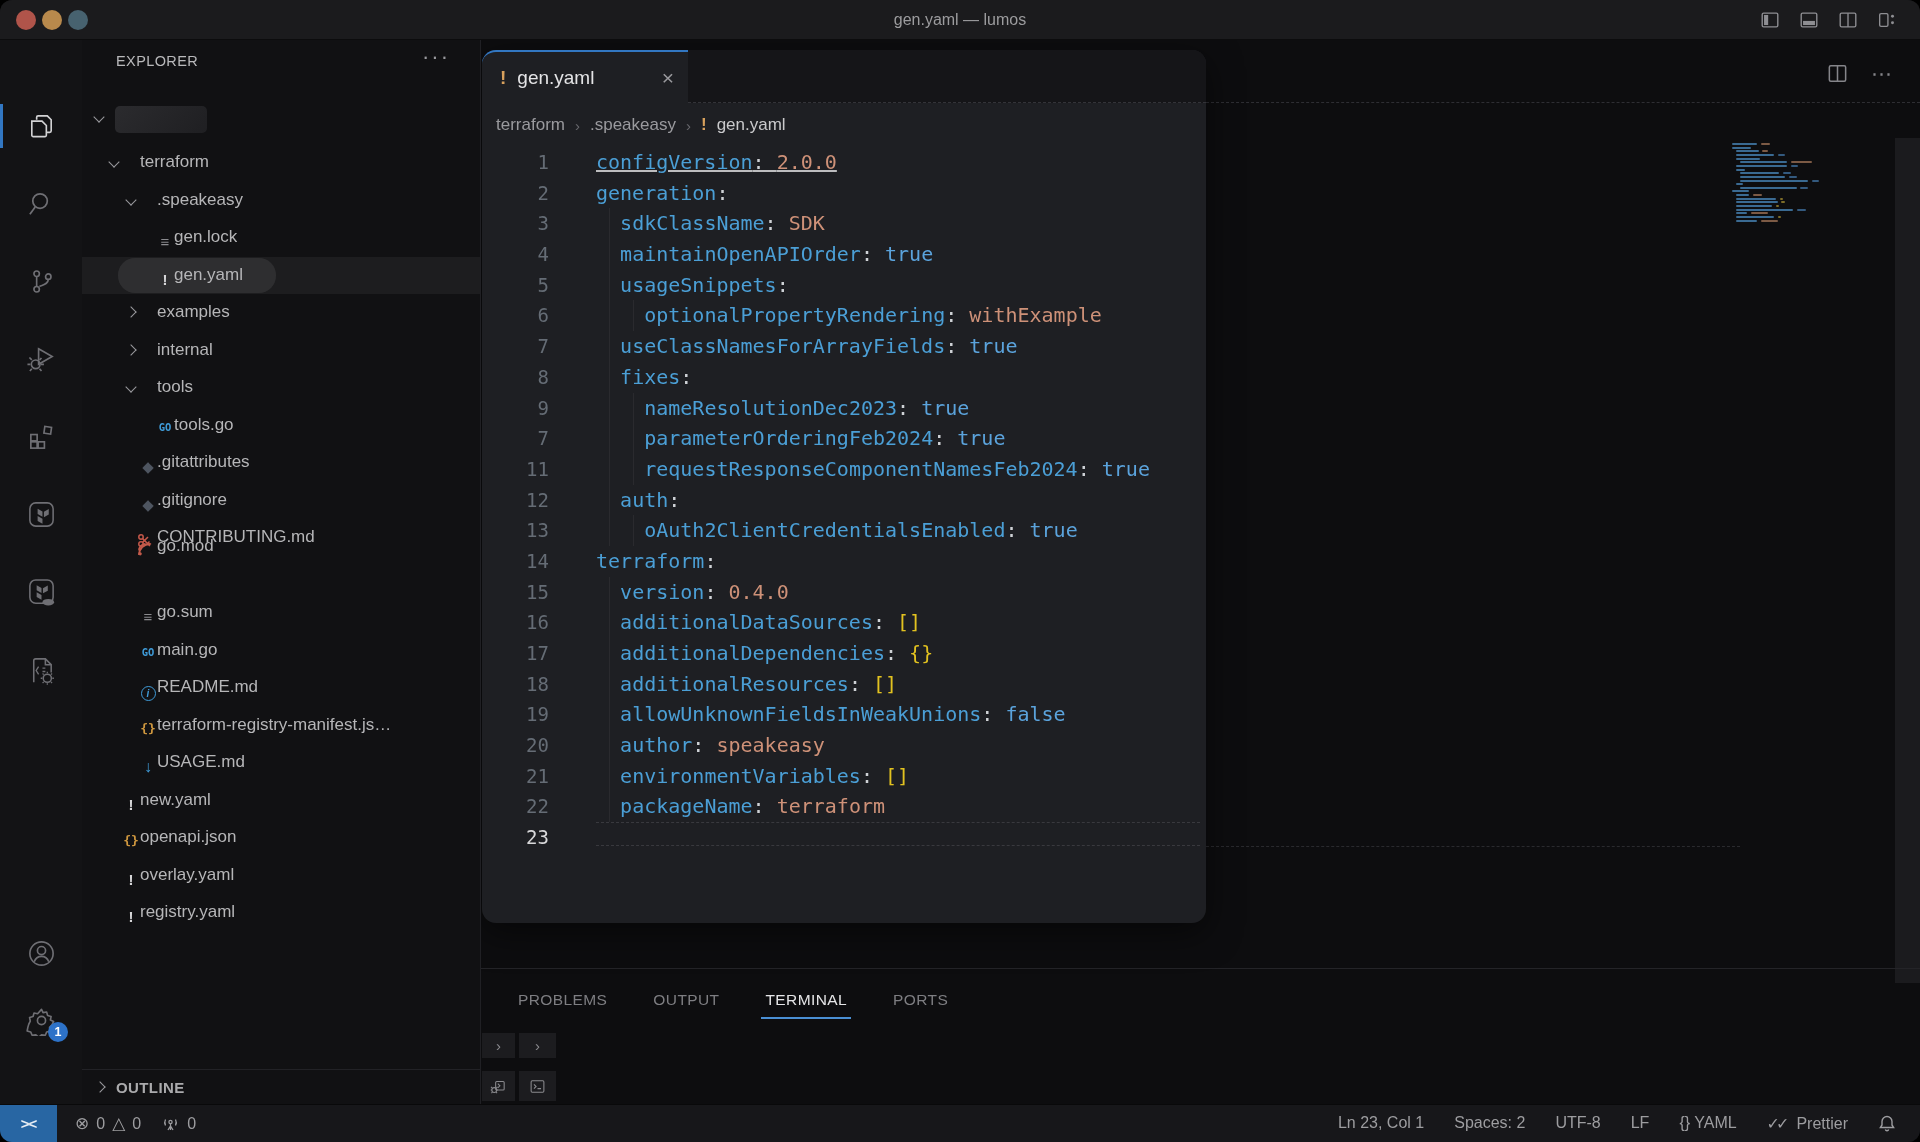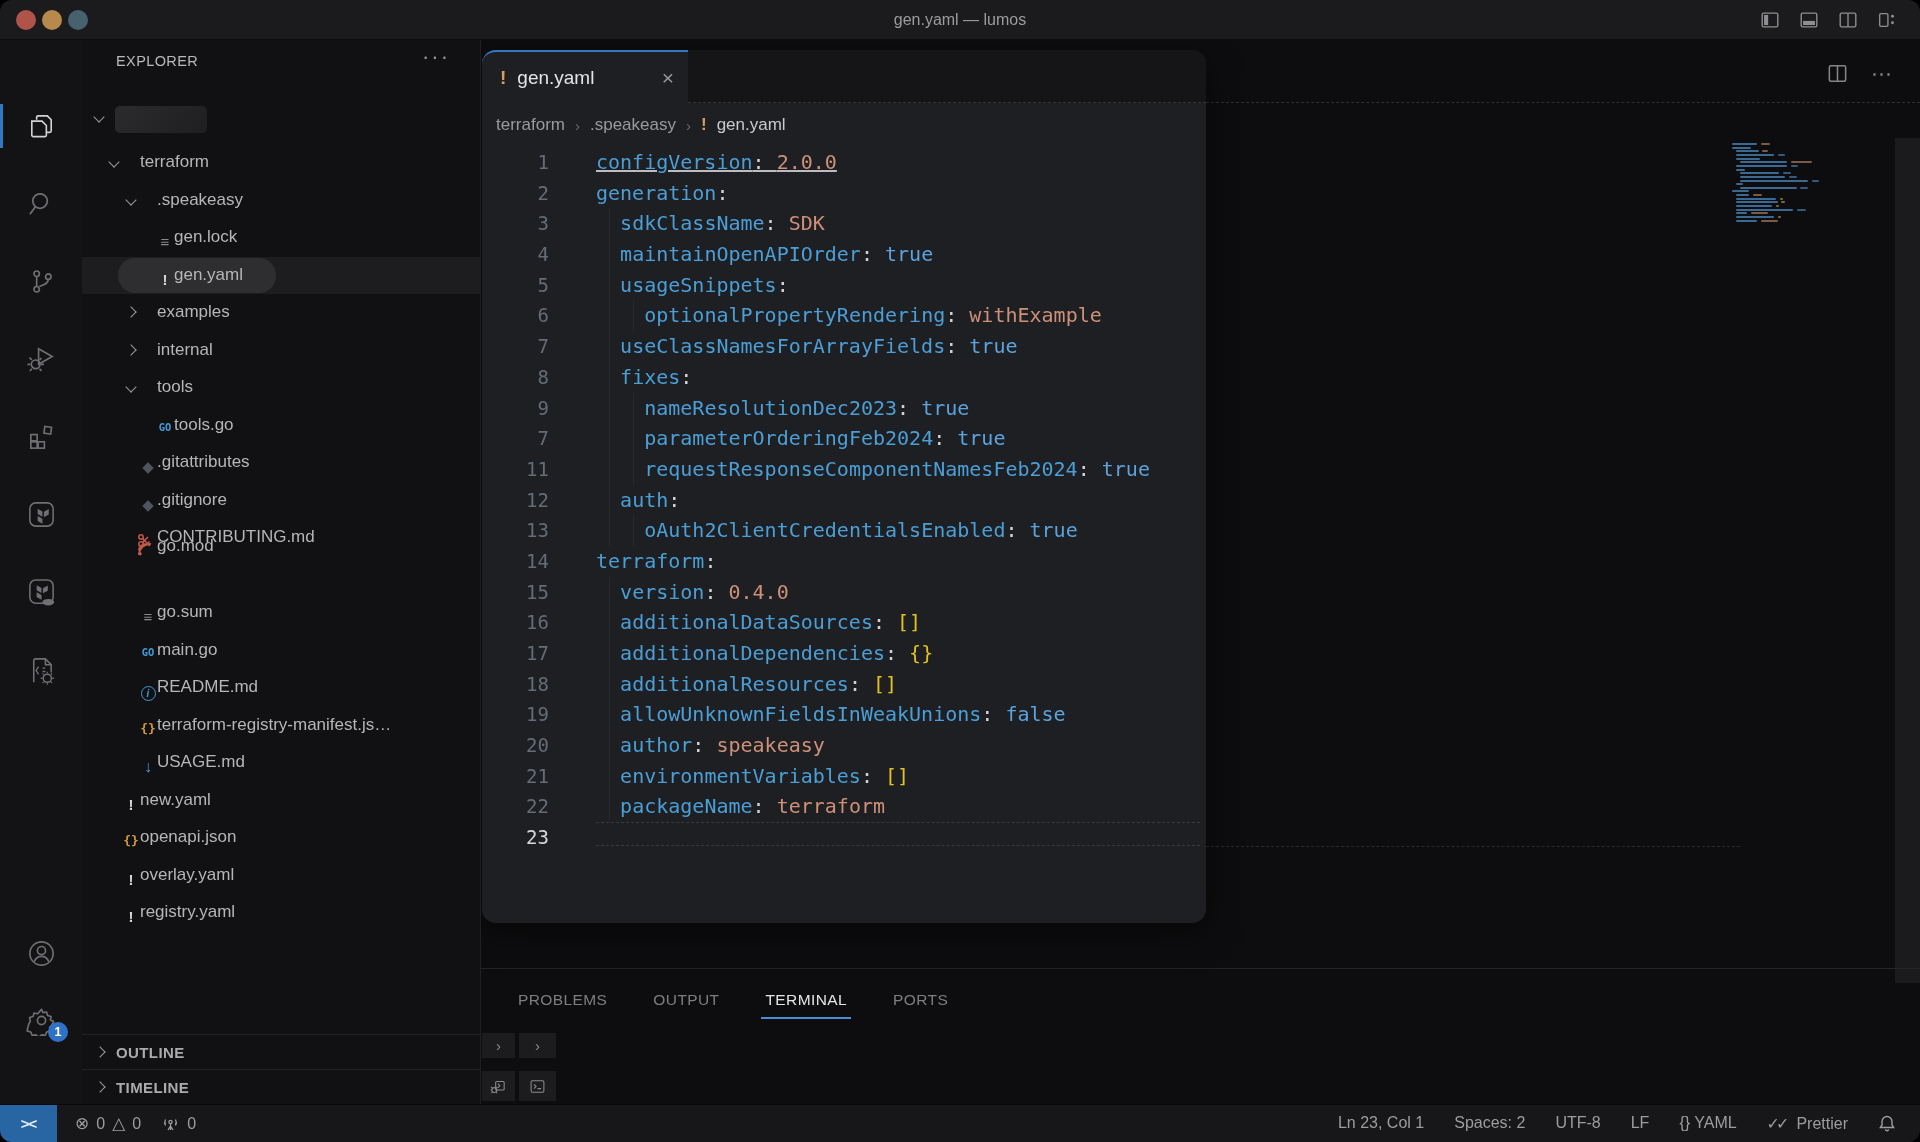--- a/index.html
+++ b/index.html
@@ -394,24 +394,20 @@
             <span style="left:26px;position:absolute;top:7px;width:24px;text-align:center;">
               <span class="fi warnc">!</span>
             </span>
             <span class="lbl" style="left:58px">registry.yaml</span>
           </div>
         </div>
       <div class="sb-sections" id="sb-sections">
           <div class="sb-sec">
             <span class="chev right"></span>
             <span>OUTLINE</span>
-          </div>
-          <div class="sb-sec">
-            <span class="chev right"></span>
-            <span>TIMELINE</span>
           </div>
         </div>
     </div>
 
     <div class="editor">
       <div class="dash-cont"></div>
       <div class="editor-actions">
         <span>
           <svg viewBox="0 0 24 24" fill="none" stroke="currentColor" stroke-width="1.6">
             <rect x="3.5" y="4" width="17" height="16" rx="1.5"></rect>

